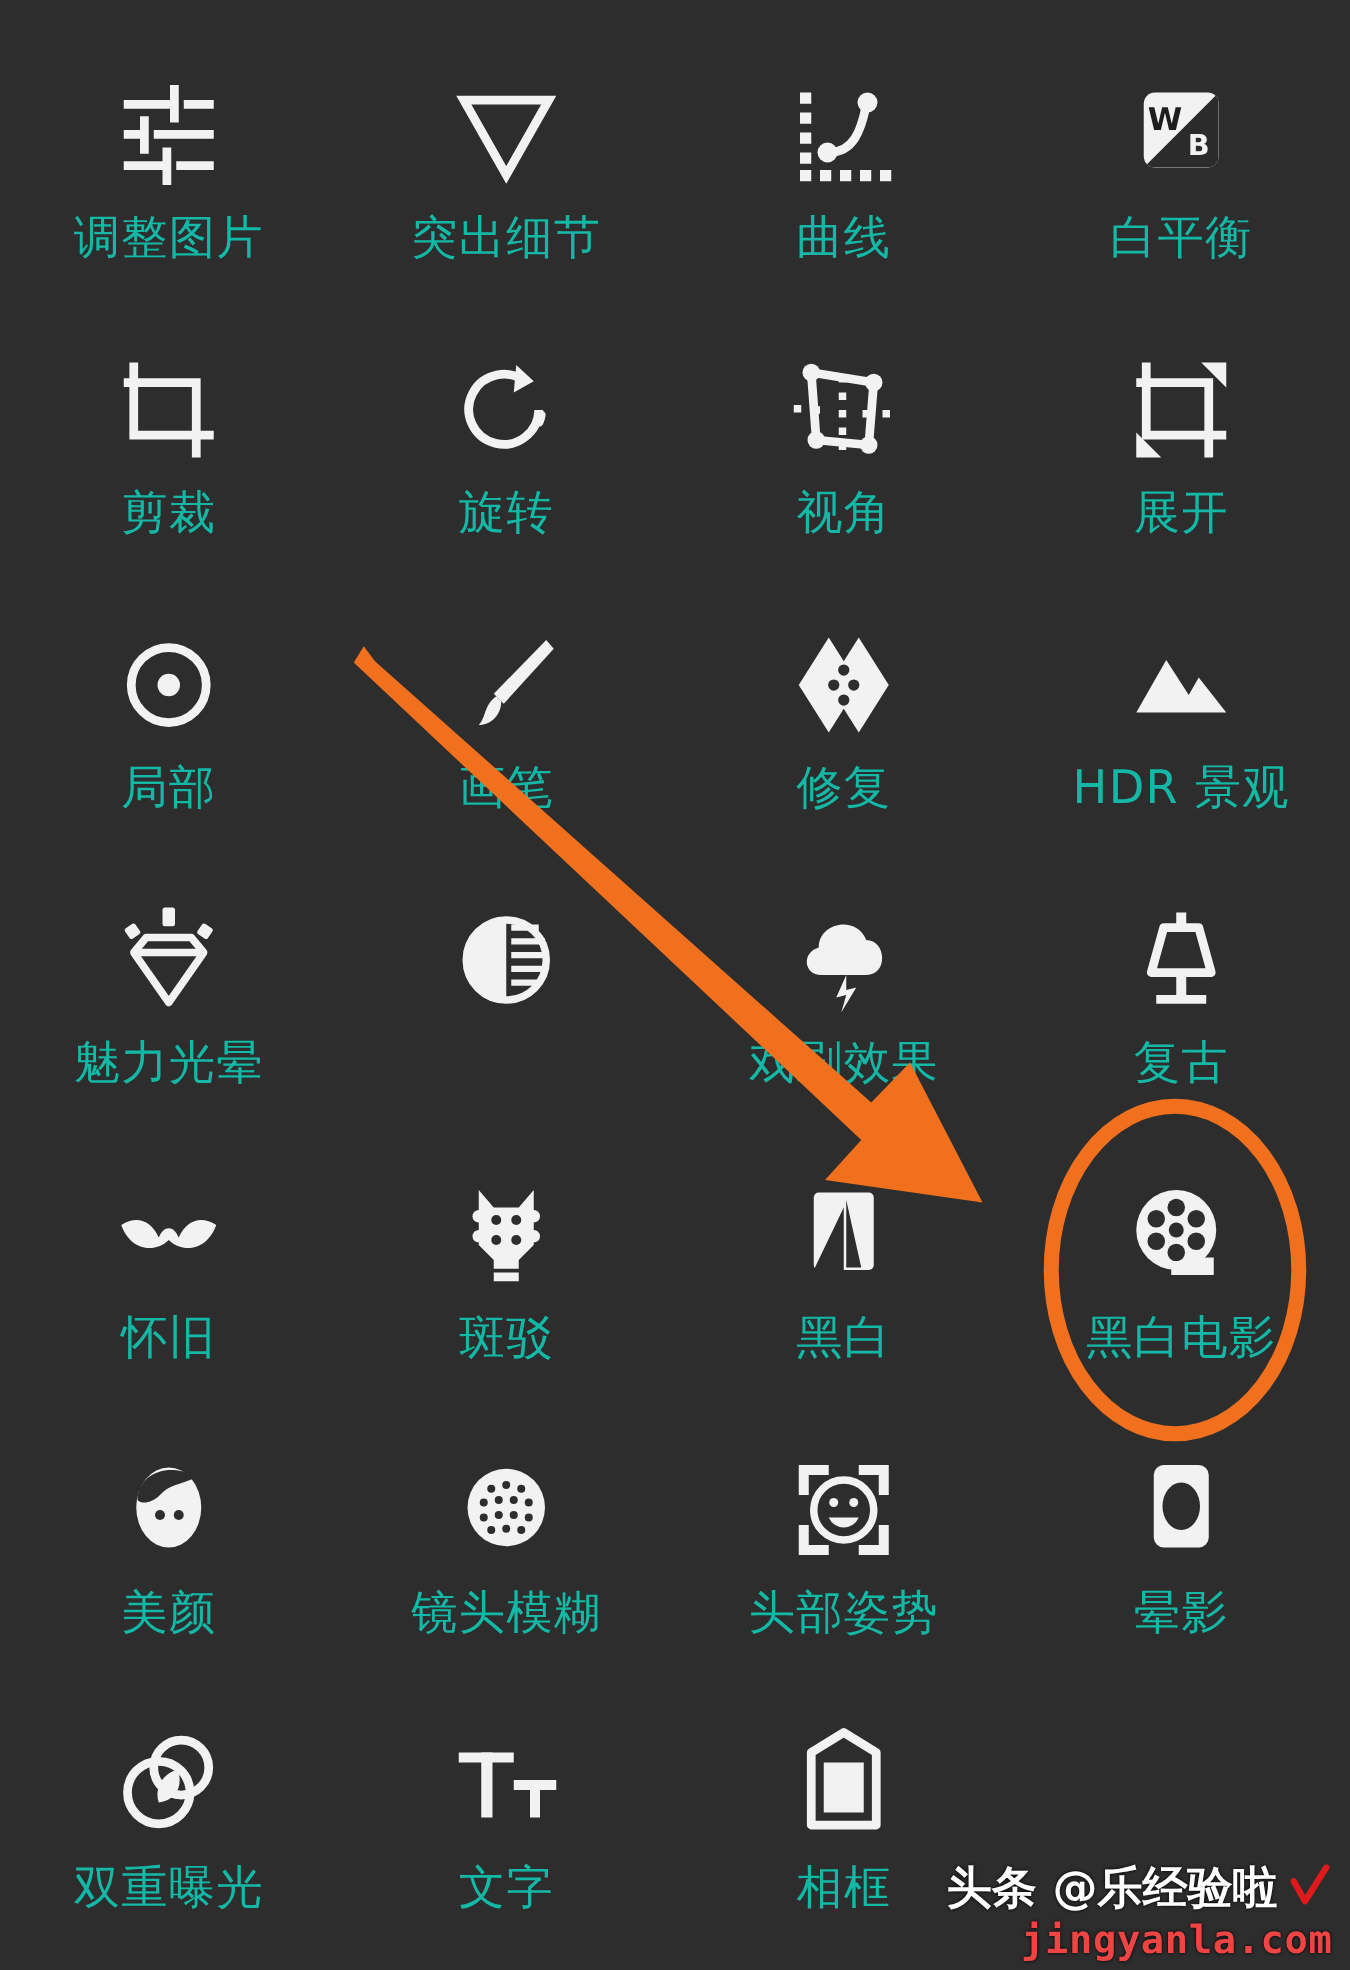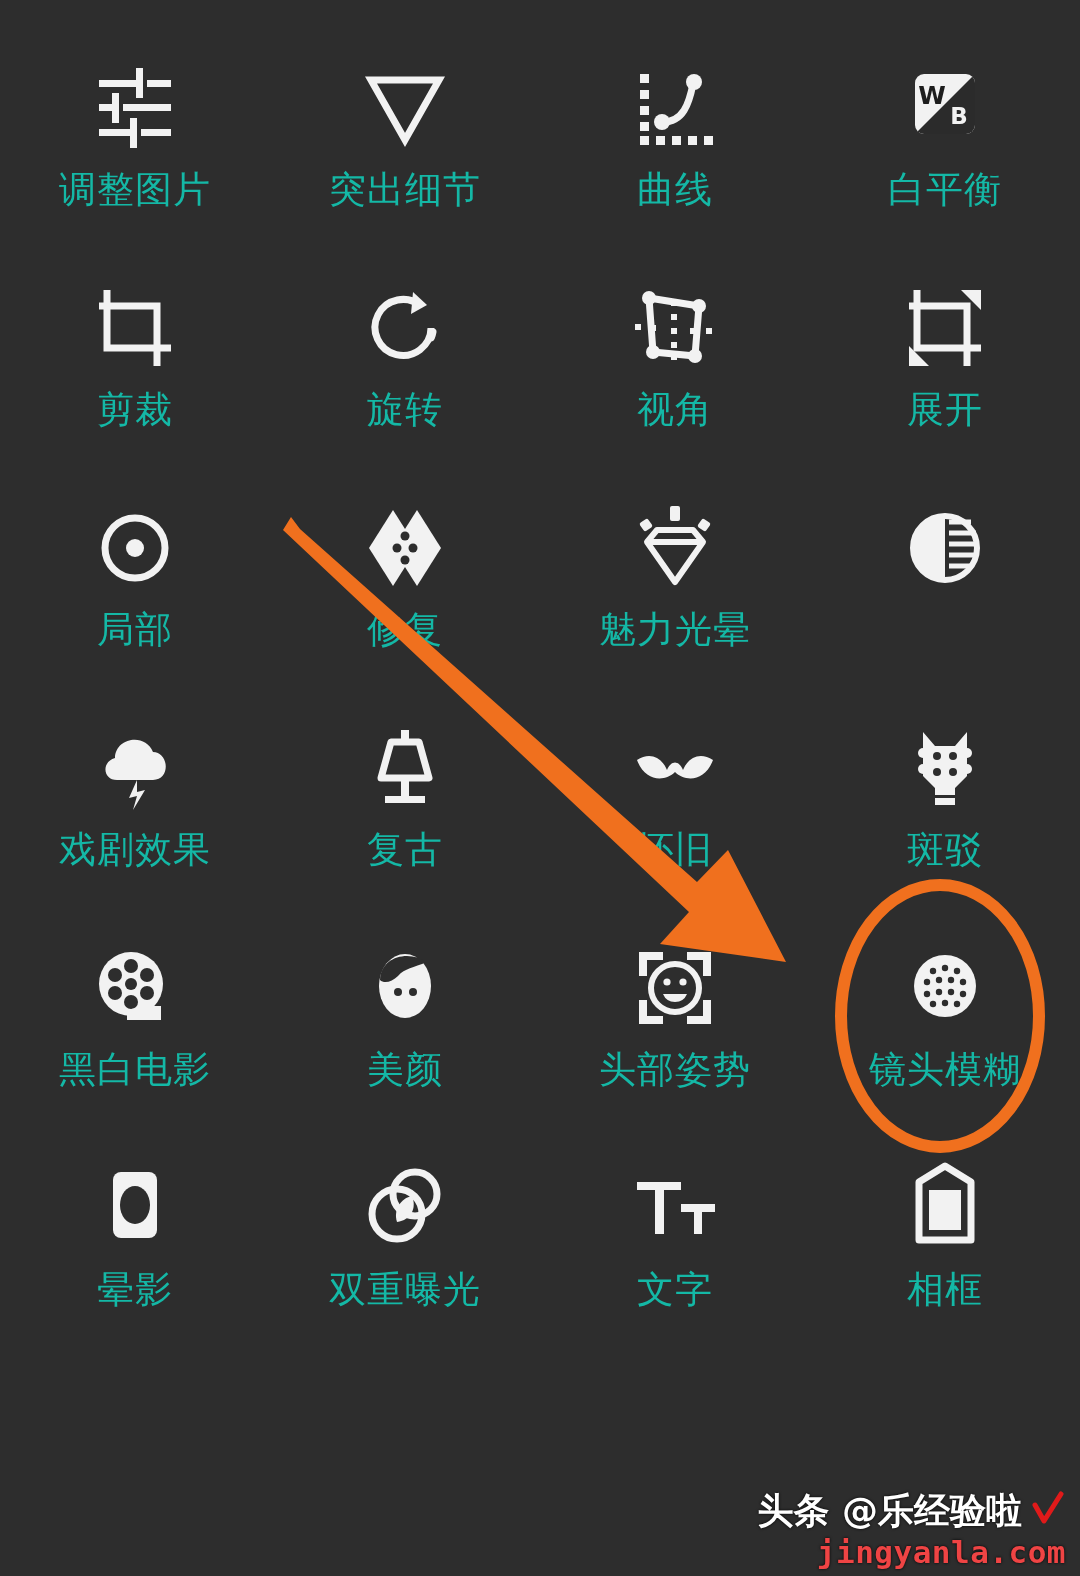--- a/index.html
+++ b/index.html
@@ -241,39 +241,56 @@
     <div class="tool-cell">
       <span class="tool-icon">
         <svg width="96" height="96" viewBox="0 0 96 96">
           <circle cx="48" cy="48" r="30" fill="none" stroke="#f2f2f2" stroke-width="7"></circle>
           <circle cx="48" cy="48" r="9" fill="#f2f2f2"></circle>
         </svg>
       </span>
       <span class="tool-label">局部</span>
     </div>
 
+    <div class="tool-cell">
+      <span class="tool-icon">
+        <svg width="96" height="96" viewBox="0 0 96 96">
+          <path d="M80 12 L86 19 L46 63 L38 55 Z" fill="#f2f2f2"></path>
+          <path d="M40 57 L44 61 C 44 72, 36 80, 26 80 C 32 74, 30 64, 40 57 Z" fill="#f2f2f2"></path>
+        </svg>
+      </span>
+      <span class="tool-label">画笔</span>
+    </div>
 
     <div class="tool-cell">
       <span class="tool-icon">
         <svg width="96" height="96" viewBox="0 0 96 96">
           <g fill="#f2f2f2">
             <path d="M36 10 L60 48 L36 86 L12 48 Z"></path>
             <path d="M60 10 L84 48 L60 86 L36 48 Z"></path>
           </g>
           <g fill="#2d2d2d">
             <circle cx="48" cy="36" r="4.5"></circle>
             <circle cx="40" cy="48" r="4.5"></circle>
             <circle cx="56" cy="48" r="4.5"></circle>
             <circle cx="48" cy="60" r="4.5"></circle>
           </g>
         </svg>
       </span>
       <span class="tool-label">修复</span>
     </div>
 
+    <div class="tool-cell">
+      <span class="tool-icon">
+        <svg width="96" height="96" viewBox="0 0 96 96">
+          <path d="M12 70 L36 28 L54 56 L62 42 L84 70 Z" fill="#f2f2f2"></path>
+        </svg>
+      </span>
+      <span class="tool-label">HDR 景观</span>
+    </div>
 
     <div class="tool-cell">
       <span class="tool-icon">
         <svg width="96" height="96" viewBox="0 0 96 96">
           <path d="M20 42 L48 82 L76 42 L66 30 L30 30 Z" fill="none" stroke="#f2f2f2" stroke-width="6" stroke-linejoin="round"></path>
           <path d="M20 42 L76 42" stroke="#f2f2f2" stroke-width="6"></path>
           <g fill="#f2f2f2">
             <rect x="43" y="6" width="10" height="15" rx="2"></rect>
             <rect x="14" y="20" width="10" height="10" rx="2" transform="rotate(-35 19 25)"></rect>
             <rect x="72" y="20" width="10" height="10" rx="2" transform="rotate(35 77 25)"></rect>
@@ -347,20 +364,31 @@
             <circle cx="26" cy="49" r="5"></circle>
             <circle cx="70" cy="49" r="5"></circle>
             <rect x="38" y="68" width="20" height="7"></rect>
             <rect x="38" y="78" width="20" height="7"></rect>
           </g>
         </svg>
       </span>
       <span class="tool-label">斑驳</span>
     </div>
 
+    <div class="tool-cell">
+      <span class="tool-icon">
+        <svg width="96" height="96" viewBox="0 0 96 96">
+          <rect x="24" y="14" width="48" height="62" rx="4" fill="#f2f2f2"></rect>
+          <path d="M48 26 L48 76 L24 76 Z" fill="#2d2d2d"></path>
+          <path d="M52 22 L52 76 L66 76 Z" fill="#2d2d2d" opacity="0"></path>
+          <path d="M50 20 L50 74 L62 74 Z" fill="#2d2d2d"></path>
+        </svg>
+      </span>
+      <span class="tool-label">黑白</span>
+    </div>
 
     <div class="tool-cell">
       <span class="tool-icon">
         <svg width="96" height="96" viewBox="0 0 96 96">
           <circle cx="44" cy="44" r="32" fill="#f2f2f2"></circle>
           <g fill="#2d2d2d">
             <circle cx="44" cy="44" r="6"></circle>
             <circle cx="44" cy="26" r="7"></circle>
             <circle cx="44" cy="62" r="7"></circle>
             <circle cx="28" cy="35" r="7"></circle>
@@ -380,40 +408,20 @@
           <ellipse cx="48" cy="46" rx="26" ry="32" fill="#f2f2f2"></ellipse>
           <path d="M22 38 C 26 14, 56 8, 72 24 C 58 30, 48 26, 40 34 C 34 40, 26 40, 22 38 Z" fill="#2d2d2d" opacity="0"></path>
           <path d="M23 40 C 24 16, 52 10, 70 22 C 56 28, 48 28, 41 36 C 35 42, 27 44, 23 40 Z" fill="#2d2d2d"></path>
           <g fill="#2d2d2d">
             <circle cx="41" cy="52" r="4"></circle>
             <circle cx="56" cy="52" r="4"></circle>
           </g>
         </svg>
       </span>
       <span class="tool-label">美颜</span>
-    </div>
-
-    <div class="tool-cell">
-      <span class="tool-icon">
-        <svg width="96" height="96" viewBox="0 0 96 96">
-          <g fill="#f2f2f2">
-            <path d="M12 12 L36 12 L36 20 L20 20 L20 36 L12 36 Z"></path>
-            <path d="M84 12 L60 12 L60 20 L76 20 L76 36 L84 36 Z"></path>
-            <path d="M12 84 L36 84 L36 76 L20 76 L20 60 L12 60 Z"></path>
-            <path d="M84 84 L60 84 L60 76 L76 76 L76 60 L84 60 Z"></path>
-          </g>
-          <circle cx="48" cy="48" r="24" fill="none" stroke="#f2f2f2" stroke-width="6"></circle>
-          <g fill="#f2f2f2">
-            <circle cx="40" cy="42" r="3.6"></circle>
-            <circle cx="56" cy="42" r="3.6"></circle>
-          </g>
-          <path d="M36 54 L60 54 A13 13 0 0 1 36 54 Z" fill="#f2f2f2"></path>
-        </svg>
-      </span>
-      <span class="tool-label">头部姿势</span>
     </div>
 
     <div class="tool-cell">
       <span class="tool-icon">
         <svg width="96" height="96" viewBox="0 0 96 96">
           <circle cx="48" cy="46" r="31" fill="#f2f2f2"></circle>
           <g fill="#2d2d2d">
             <circle cx="48" cy="28" r="3.2"></circle>
               <circle cx="36" cy="31" r="3.2"></circle>
               <circle cx="60" cy="31" r="3.2"></circle>
@@ -430,20 +438,40 @@
               <circle cx="60" cy="64" r="3.2"></circle>
           </g>
         </svg>
       </span>
       <span class="tool-label">镜头模糊</span>
     </div>
 
     <div class="tool-cell">
       <span class="tool-icon">
         <svg width="96" height="96" viewBox="0 0 96 96">
+          <g fill="#f2f2f2">
+            <path d="M12 12 L36 12 L36 20 L20 20 L20 36 L12 36 Z"></path>
+            <path d="M84 12 L60 12 L60 20 L76 20 L76 36 L84 36 Z"></path>
+            <path d="M12 84 L36 84 L36 76 L20 76 L20 60 L12 60 Z"></path>
+            <path d="M84 84 L60 84 L60 76 L76 76 L76 60 L84 60 Z"></path>
+          </g>
+          <circle cx="48" cy="48" r="24" fill="none" stroke="#f2f2f2" stroke-width="6"></circle>
+          <g fill="#f2f2f2">
+            <circle cx="40" cy="42" r="3.6"></circle>
+            <circle cx="56" cy="42" r="3.6"></circle>
+          </g>
+          <path d="M36 54 L60 54 A13 13 0 0 1 36 54 Z" fill="#f2f2f2"></path>
+        </svg>
+      </span>
+      <span class="tool-label">头部姿势</span>
+    </div>
+
+    <div class="tool-cell">
+      <span class="tool-icon">
+        <svg width="96" height="96" viewBox="0 0 96 96">
           <rect x="26" y="12" width="44" height="66" rx="8" fill="#f2f2f2"></rect>
           <ellipse cx="48" cy="45" rx="15" ry="19" fill="#2d2d2d"></ellipse>
         </svg>
       </span>
       <span class="tool-label">晕影</span>
     </div>
 
     <div class="tool-cell">
       <span class="tool-icon">
         <svg width="96" height="96" viewBox="0 0 96 96">

